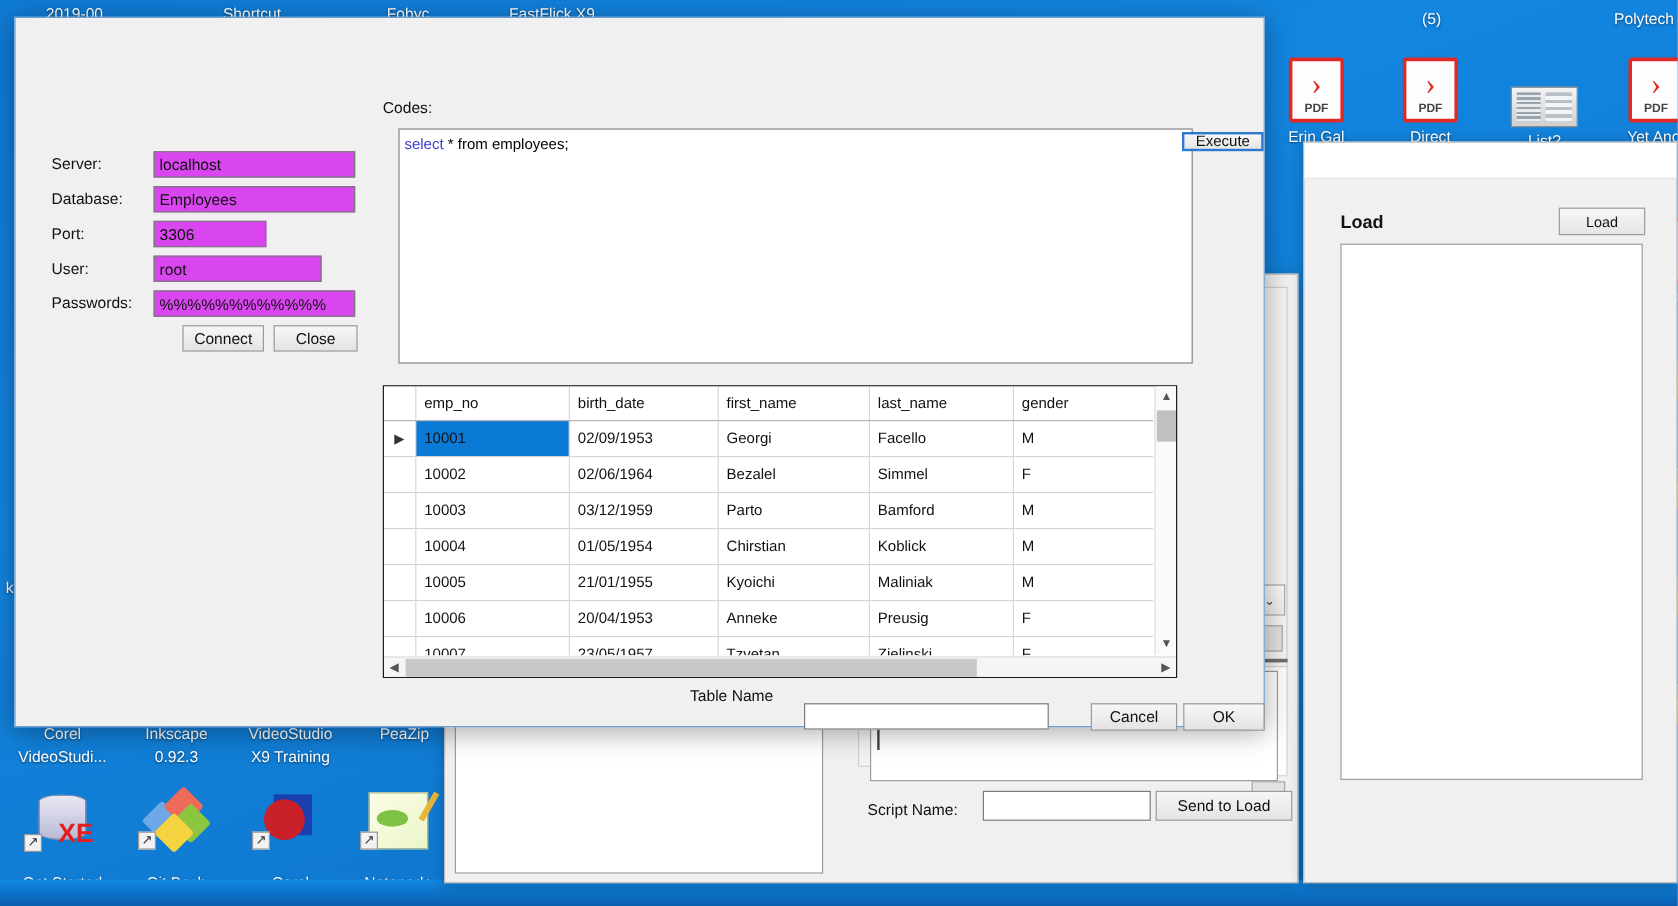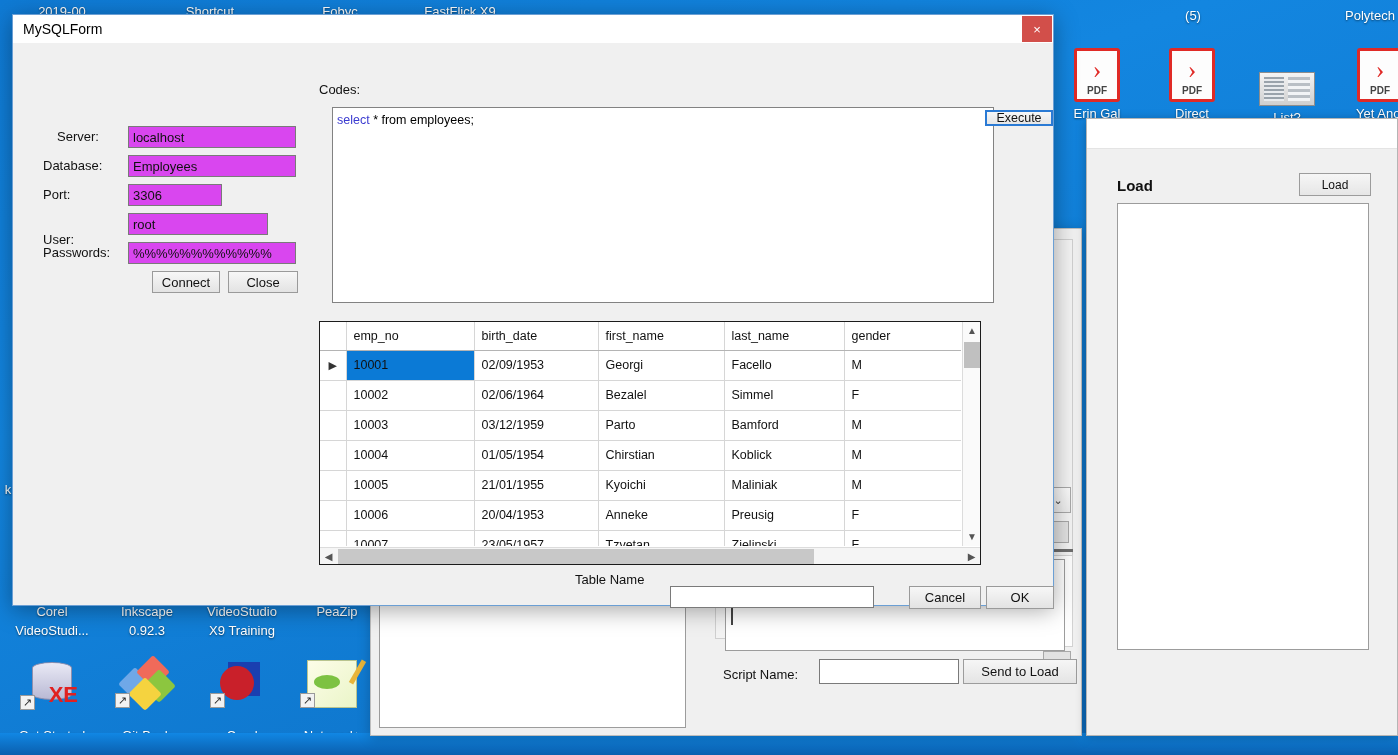--- a/index.html
+++ b/index.html
@@ -418,33 +418,29 @@
 
 <div id="load-window">
   <div class="titlebar"></div>
   <div class="load-head">Load</div>
   <div class="load-btn">Load</div>
   <div class="load-list"></div>
 </div>
 
 <div id="dlg">
 
-  <div class="titlebar">
-    <div class="title">MySQLForm</div>
-    <div class="closebtn">×</div>
-  </div>
 
   <div id="form-rows">
-      <div class="flabel" style="left: 44px; top: 114px; text-align: right;">Server:</div>
+      <div class="flabel" style="left: 30px; top: 114px; text-align: right;">Server:</div>
       <div class="finput" style="left: 115px; top: 111px; width: 168px;">localhost</div>
       <div class="flabel" style="left: 30px; top: 143px;">Database:</div>
       <div class="finput" style="left: 115px; top: 140px; width: 168px;">Employees</div>
       <div class="flabel" style="left: 30px; top: 172px;">Port:</div>
       <div class="finput" style="left: 115px; top: 169px; width: 94px;">3306</div>
-      <div class="flabel" style="left: 30px; top: 201px; margin-top: 16px;">User:</div>
+      <div class="flabel" style="left: 30px; top: 201px;">User:</div>
       <div class="finput" style="left: 115px; top: 198px; width: 140px;">root</div>
       <div class="flabel" style="left: 30px; top: 230px;">Passwords:</div>
       <div class="finput" style="left: 115px; top: 227px; width: 168px;">%%%%%%%%%%%%</div>
     </div>
 
   <div class="fbtn" style="left:139px; top:256px; width:68px;">Connect</div>
   <div class="fbtn" style="left:215px; top:256px; width:70px;">Close</div>
 
   <div class="codes-label">Codes:</div>
   <div class="codes-box"><span class="kw">select</span><span> * from employees;</span></div>

